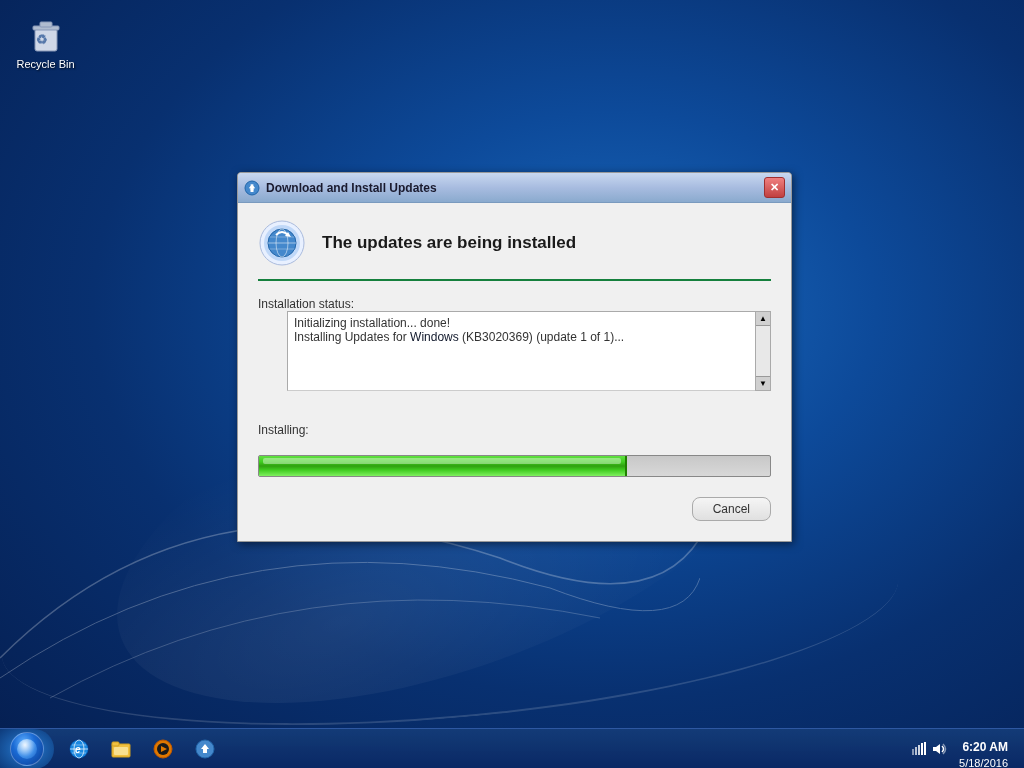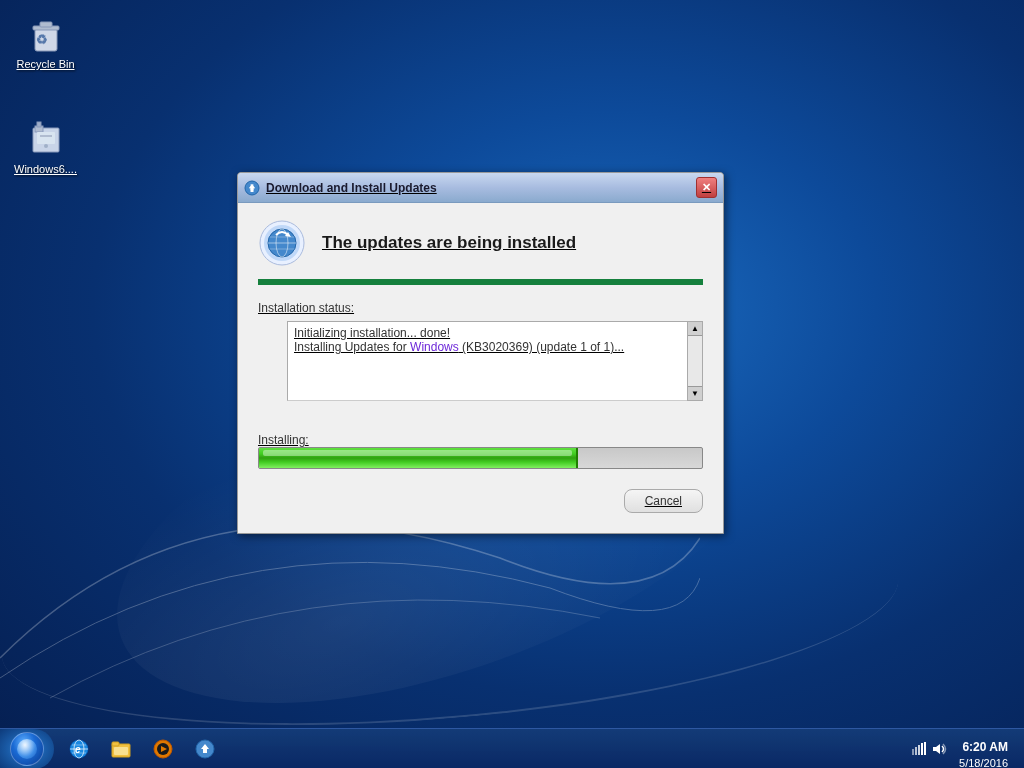--- a/index.html
+++ b/index.html
@@ -63,21 +63,20 @@
       justify-content: center;
       margin-bottom: 4px;
     }
     .desktop-icon .icon-label {
       color: white;
       text-align: center;
       font-size: 11px;
       text-shadow: 1px 1px 2px rgba(0,0,0,0.8);
       line-height: 1.2;
       word-break: break-word;
-      text-decoration: underline;
     }
 
     
     #taskbar {
       position: absolute;
       bottom: 0;
       left: 0;
       width: 1024px;
       height: 40px;
       background: linear-gradient(to bottom, rgba(20,60,120,0.95) 0%, rgba(10,40,100,0.98) 100%);
@@ -157,26 +156,25 @@
       line-height: 1.4;
     }
     #clock .time { font-size: 12px; font-weight: 600; margin-top: 14px; }
     #clock .date { font-size: 11px; }
 
     
     #update-dialog {
       position: absolute;
       top: 172px;
       left: 237px;
-      width: 487px;
+      width: 555px;
       background: #f0f0f0;
       border: 1px solid #999;
       box-shadow: 2px 2px 8px rgba(0,0,0,0.5);
       border-radius: 4px 4px 0 0;
-      text-decoration: underline;
     }
 
     
     #dialog-titlebar {
       height: 30px;
       background: linear-gradient(to bottom, #c8d8f0 0%, #a8bce0 50%, #8aaace 100%);
       display: flex;
       align-items: center;
       padding: 0 6px;
       border-radius: 4px 4px 0 0;
@@ -215,63 +213,62 @@
     #dialog-content {
       padding: 16px 20px 20px 20px;
     }
 
     
     #dialog-header {
       display: flex;
       align-items: center;
       margin-bottom: 16px;
       padding-bottom: 12px;
-      border-bottom: 6px solid #15803d;
+      border-bottom: 2px solid #15803d;
     }
     #header-icon {
       width: 48px;
       height: 48px;
       margin-right: 16px;
       flex-shrink: 0;
     }
     #header-title {
       font-size: 17px;
       font-weight: 600;
       color: #1a1a1a;
     }
 
     
     .section-label {
       font-size: 12px;
       color: #333;
-      margin-bottom: 6px;
     }
     #status-box {
       width: 100%;
       height: 80px;
       background: white;
       border: 1px solid #aaa;
       border-right: 1px solid #ccc;
       border-bottom: 1px solid #ccc;
       padding: 4px 6px;
       overflow-y: auto;
       font-size: 12px;
       color: #333;
       position: relative;
       margin-bottom: 16px;
     }
     #status-line1 { color: #333; }
     #status-line2 { color: #333; }
-    #status-line2 .kb-link { color: #6d28d9; }
+    #status-line2 .kb-link { color: #0f172a; }
 
     
     #installing-label {
       font-size: 12px;
       color: #333;
-      margin-bottom: 0;
+      margin-bottom: 18px;
     }
     #progress-container {
       width: 100%;
       height: 22px;
       background: linear-gradient(to bottom, #c8c8c8 0%, #d8d8d8 100%);
       border: 1px solid #888;
       border-radius: 2px;
       overflow: hidden;
       margin-bottom: 20px;
     }
@@ -337,34 +334,20 @@
         <rect x="8" y="14" width="22" height="22" rx="2" fill="#d0d8e8" stroke="#8898b8" stroke-width="1"></rect>
         <rect x="6" y="11" width="26" height="4" rx="1" fill="#b0bcd0" stroke="#8898b8" stroke-width="1"></rect>
         <rect x="13" y="7" width="12" height="5" rx="1" fill="#b0bcd0" stroke="#8898b8" stroke-width="1"></rect>
 
         <text x="9" y="29" font-size="13" fill="#5577aa" font-weight="bold">♻</text>
       </svg>
     </div>
     <span class="icon-label">Recycle Bin</span>
   </div>
 
-  <div class="desktop-icon" style="top:115px; left:8px;">
-    <div class="icon-img">
-      <svg width="38" height="38" viewBox="0 0 38 38">
-        <rect x="6" y="8" width="26" height="24" rx="1" fill="#c8d4e8" stroke="#8899bb" stroke-width="1"></rect>
-        <rect x="8" y="6" width="8" height="6" fill="#b0bcd0" stroke="#8899bb" stroke-width="1"></rect>
-        <rect x="10" y="2" width="4" height="5" fill="#a0aec8" stroke="#8899bb" stroke-width="1"></rect>
-
-        <rect x="10" y="12" width="18" height="12" rx="1" fill="#d8e4f0"></rect>
-        <circle cx="19" cy="26" r="2" fill="#a0b0c8"></circle>
-        <rect x="13" y="15" width="12" height="2" fill="#b0bcd0"></rect>
-      </svg>
-    </div>
-    <span class="icon-label">Windows6....</span>
-  </div>
 
 
   <div id="update-dialog">
 
     <div id="dialog-titlebar">
       <div id="dialog-title-icon">
         <svg width="16" height="16" viewBox="0 0 16 16">
           <circle cx="8" cy="8" r="7" fill="#4488cc" stroke="#2266aa" stroke-width="1"></circle>
           <path d="M5 8 L8 4 L11 8 L9.5 8 L9.5 12 L6.5 12 L6.5 8 Z" fill="white"></path>
           <path d="M11 8 L8 12 L5 8 L6.5 8 L6.5 4 L9.5 4 L9.5 8 Z" fill="rgba(255,255,255,0.5)"></path>

